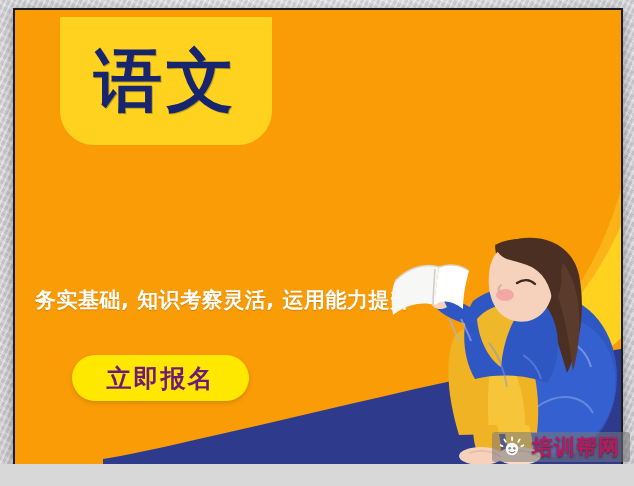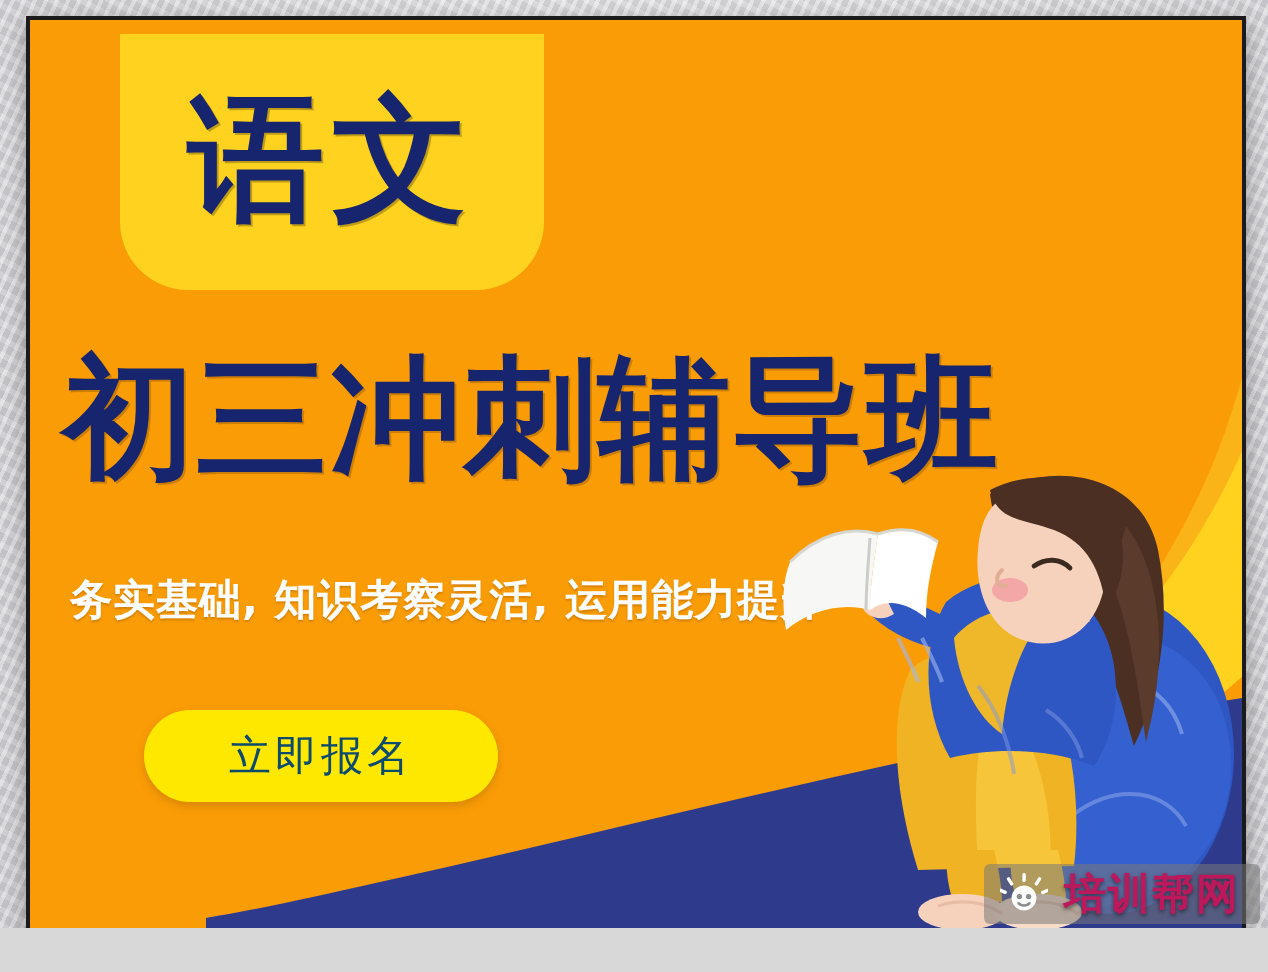--- a/index.html
+++ b/index.html
@@ -91,21 +91,21 @@
   
   .cta{
     position:absolute;left:57px;top:345px;
     width:177px;height:46px;border-radius:23px;
     background:#ffe800;
     display:flex;align-items:center;justify-content:center;
     cursor:pointer;
     box-shadow:0 2px 4px rgba(120,70,0,.25);
   }
   .cta-text{
-    font-size:21px;font-weight:normal;color:#0c4a6e;letter-spacing:2px;line-height:1;
+    font-size:25px;font-weight:bold;color:#701a75;letter-spacing:2px;line-height:1;
   }
 
   
   .illus{position:absolute;right:-6px;bottom:0;width:250px;height:240px;}
 
   
   .watermark{
     position:absolute;right:4px;bottom:2px;
     height:30px;padding:0 10px 0 8px;
     display:flex;align-items:center;gap:8px;
@@ -133,21 +133,20 @@
 
     <svg class="wave" viewBox="0 0 606 140" preserveAspectRatio="none">
       <path d="M606,28 C470,52 330,92 190,122 C150,131 120,136 95,139 L606,139 Z" fill="#3b49a8"></path>
       <path d="M606,22 C460,44 320,82 175,114 C140,122 112,128 88,132 L88,140 L606,140 Z" fill="#2e3a8c"></path>
     </svg>
 
     <div class="badge">
       <span class="badge-text">语文</span>
     </div>
 
-    <div class="headline">初三冲刺辅导班</div>
 
     <div class="subtitle">务实基础, 知识考察灵活, 运用能力提升</div>
 
     <div class="cta">
       <span class="cta-text">立即报名</span>
     </div>
 
     <svg class="illus" viewBox="0 0 250 240">
 
       <ellipse cx="178" cy="150" rx="62" ry="80" fill="#2f57c4"></ellipse>

